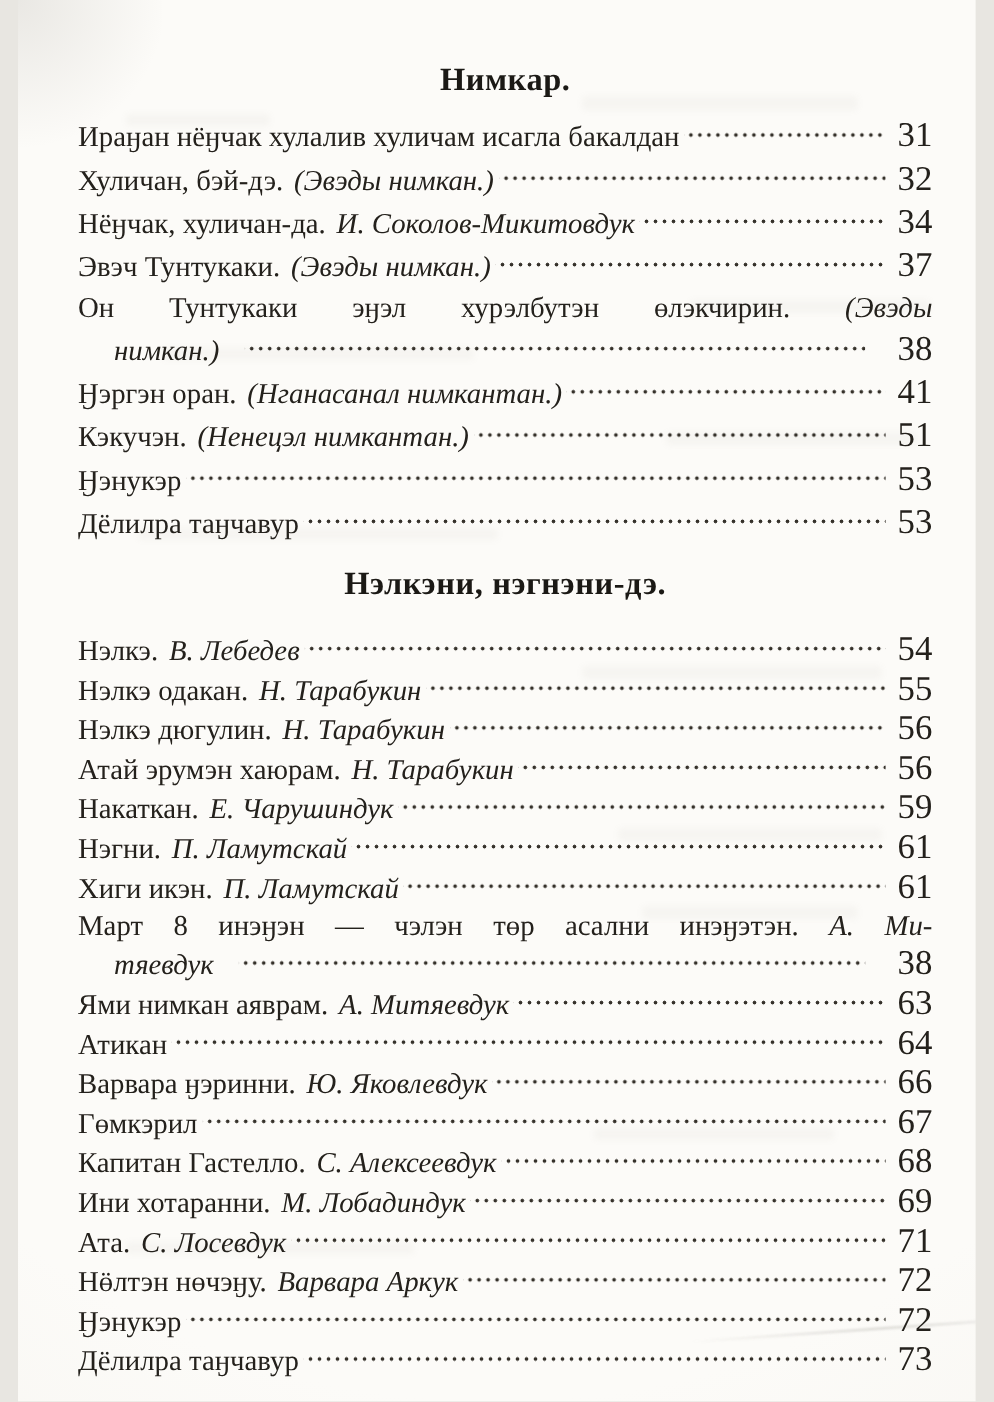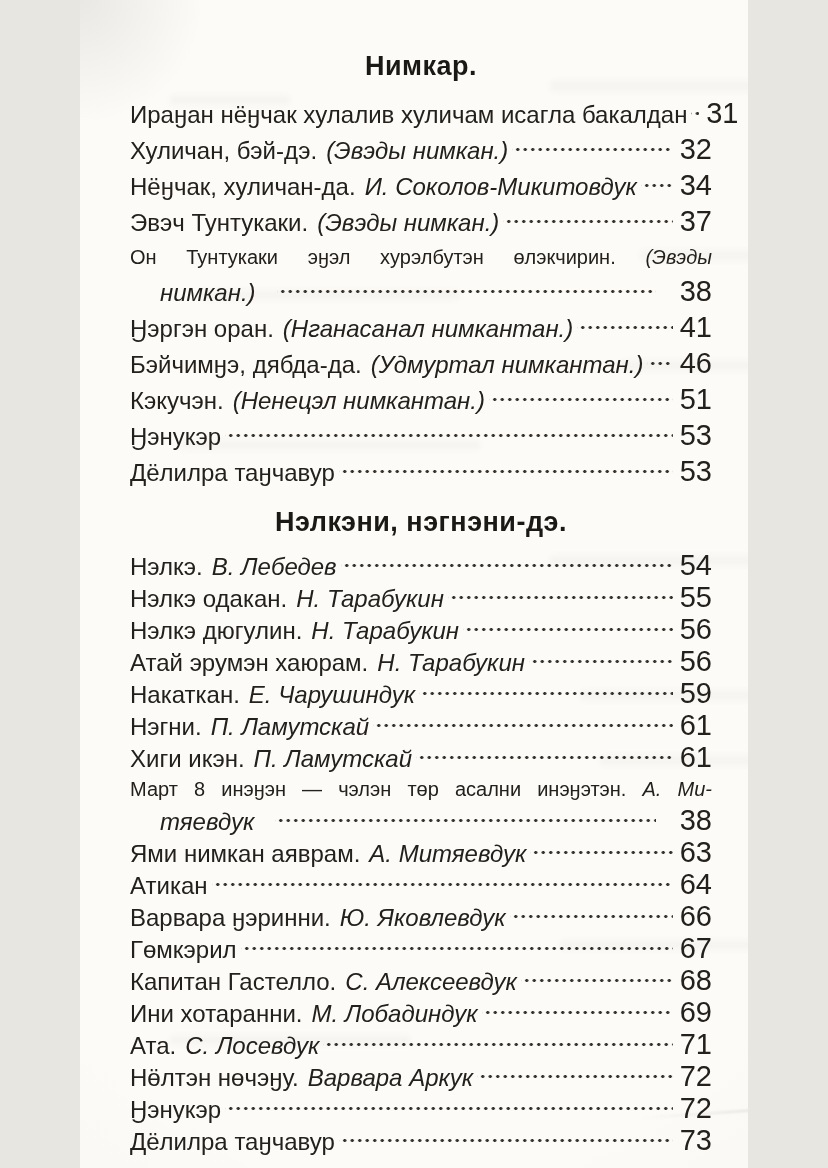--- a/index.html
+++ b/index.html
@@ -1,52 +1,52 @@
 <!DOCTYPE html>
 <html><head>
 <meta charset="utf-8">
 <style>
   html,body { margin:0; padding:0; background:#e8e6e1; }
   .page {
     position: relative;
-    width: 668px; height: 1168px;
+    width: 798px; height: 1168px;
     margin: 0 auto;
     background:
       radial-gradient(ellipse 140% 100% at 50% 40%, #fcfbf8 60%, #f6f4ef 88%, #efede7 100%);
     overflow: hidden;
-    font-family: Liberation Sans, sans-serif;
+    font-family: Liberation Serif, serif;
     color: #24211c;
   }
   .content { position: absolute; left: 50px; right: 36px; top: 50px; }
 
   .sec-title {
     font-size: 27px; font-weight: bold; text-align: center;
     line-height: 32px; margin: 0 0 14px 0; color: #1b1915;
     letter-spacing: 0.5px;
   }
-  .sec-title.second { margin-top: 16px; margin-bottom: 12px; }
+  .sec-title.second { margin-top: 16px; margin-bottom: 24px; }
 
   .sec1 .row, .sec1 .l1 { line-height: 34px; }
   .sec2 .row, .sec2 .l1 { line-height: 31px; }
 
   .row { display: flex; align-items: baseline; font-size: 24px; }
   .rm { white-space: nowrap; }
   .it { font-style: italic; white-space: nowrap; margin-left: 9px; }
   .it:empty { margin-left: 0; }
   .it.nogap { margin-left: 0; }
   .dots {
     flex: 1 1 auto; min-width: 8px; height: 19px; margin: 0 3px 0 4px;
     background-image: radial-gradient(circle, #35312a 1.35px, rgba(0,0,0,0) 1.85px);
     background-size: 7.5px 19px;
     background-repeat: repeat-x;
     background-position: 2px bottom;
   }
   .pg { margin-left: 2px; min-width: 34px; text-align: right; font-size: 29px; white-space: nowrap; }
 
-  .l1 { font-size: 20px; text-align: justify; text-align-last: justify; }
+  .l1 { font-size: 24px; text-align: justify; text-align-last: justify; }
   .cont { padding-left: 30px; gap: 17px; }
 
   .footer {
     text-align: center; font-style: italic; font-size: 22px;
     margin-top: 18px; color: #2a2620;
   }
 
   
   .ghost { position: absolute; background:#a9a49a; opacity:.07; filter: blur(2.5px); border-radius:3px; pointer-events:none; }
   .crease {
@@ -118,26 +118,20 @@
           </div>
       </div>
 
       <div class="row">
           <span class="rm">Ӈэргэн оран.</span>
           <span class="it">(Нганасанал нимкантан.)</span>
           <span class="dots"></span>
           <span class="pg">41</span>
         </div>
       <div class="row">
-          <span class="rm">Бэйчимӈэ, дябда-да.</span>
-          <span class="it">(Удмуртал нимкантан.)</span>
-          <span class="dots"></span>
-          <span class="pg">46</span>
-        </div>
-      <div class="row">
           <span class="rm">Кэкучэн.</span>
           <span class="it">(Ненецэл нимкантан.)</span>
           <span class="dots"></span>
           <span class="pg">51</span>
         </div>
       <div class="row">
           <span class="rm">Ӈэнукэр</span>
           <span class="it"></span>
           <span class="dots"></span>
           <span class="pg">53</span>

